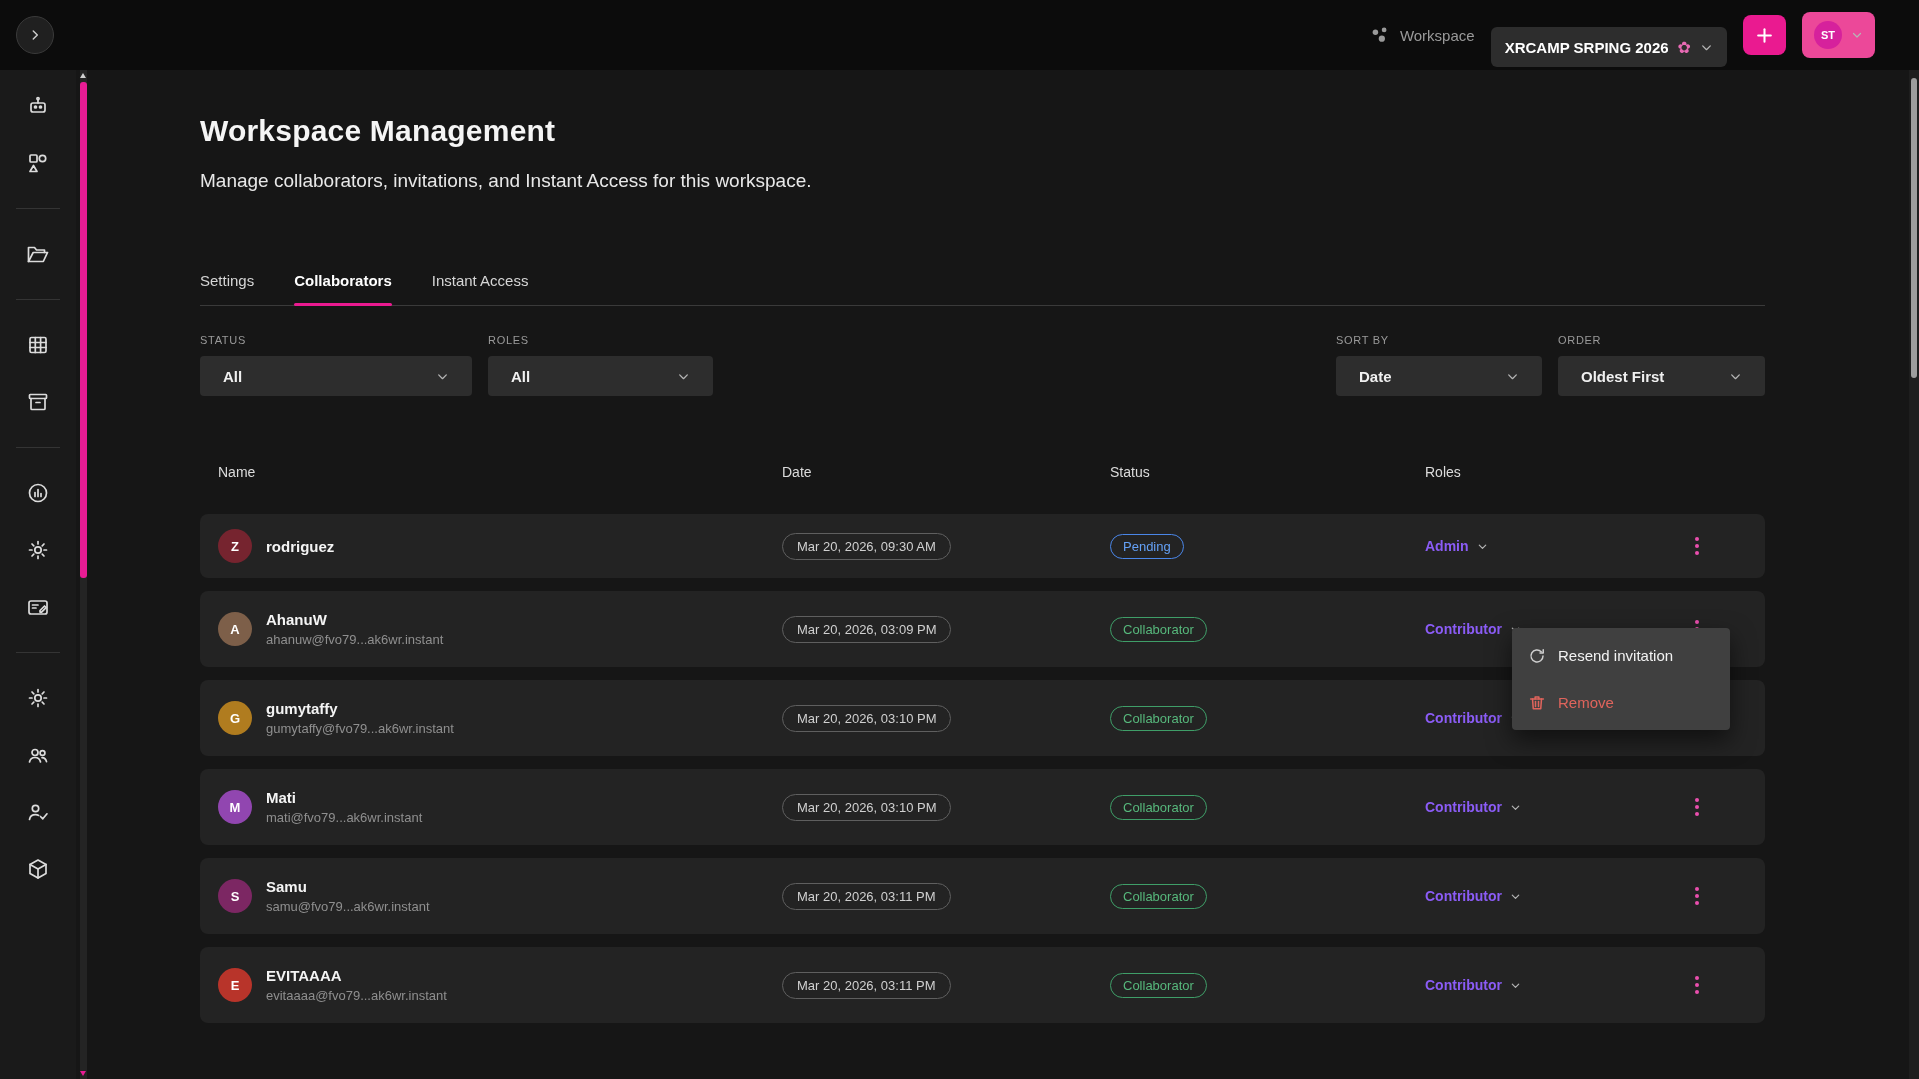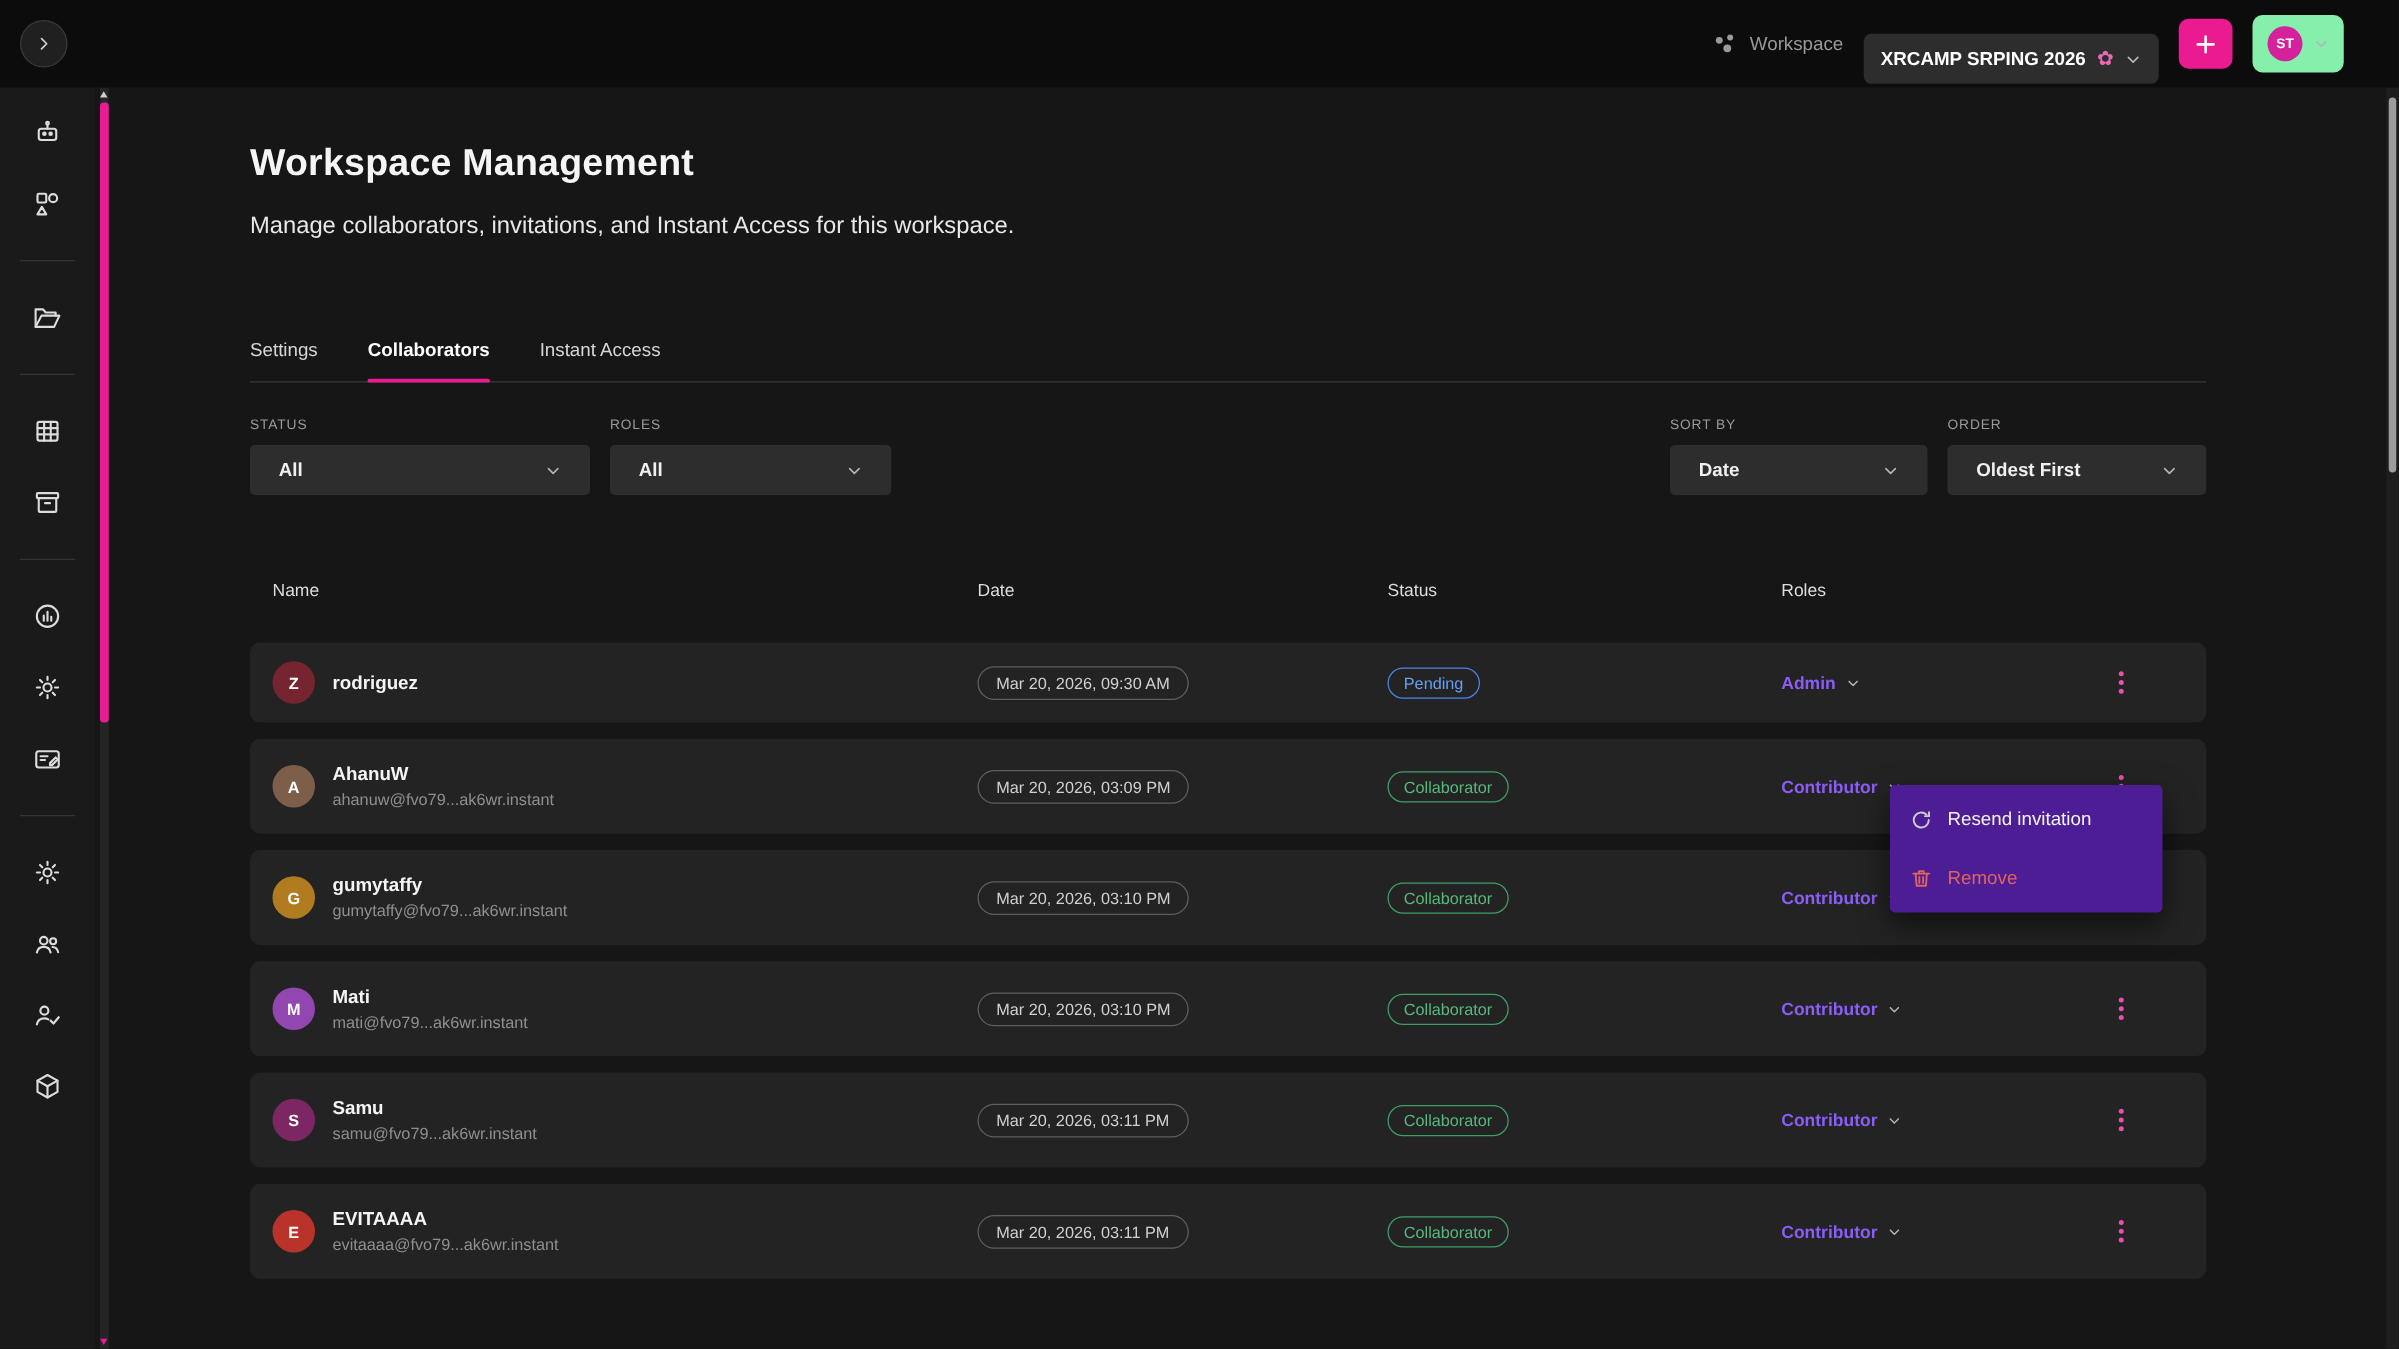--- a/index.html
+++ b/index.html
@@ -29,21 +29,21 @@
     display: flex; align-items: center; gap: 9px; background: #2d2d2d; border: none;
     border-radius: 6px; height: 40px; padding: 0 14px; color: #fff; font-weight: bold;
     font-size: 15px; cursor: pointer; margin-top: 24px;
   }
   .flower { color: #e86ab4; font-size: 16px; font-weight: normal; }
   .add-btn {
     width: 43px; height: 40px; border-radius: 8px; background: #ea1a90; border: none;
     display: flex; align-items: center; justify-content: center; cursor: pointer;
   }
   .account-pill {
-    display: flex; align-items: center; gap: 9px; background: #86efac; border: none;
+    display: flex; align-items: center; gap: 9px; background: #ec4899; border: none;
     border-radius: 8px; height: 46px; padding: 0 12px; cursor: pointer;
   }
   .avatar-badge {
     width: 28px; height: 28px; border-radius: 50%; background: #d6219c; color: #fff;
     font-size: 11px; font-weight: bold; display: flex; align-items: center; justify-content: center;
   }
 
   
   .sidebar {
     position: absolute; top: 70px; left: 0; width: 76px; bottom: 0; background: #1a1a1a;
@@ -129,21 +129,21 @@
   }
   .badge { display: inline-block; border-radius: 13px; padding: 4px 12px; font-size: 13px; justify-self: start; }
   .badge.pending { color: #64a0f5; border: 1px solid #4a86e8; }
   .badge.collaborator { color: #57b87c; border: 1px solid #3f9e68; }
   .role-cell { display: flex; align-items: center; gap: 8px; font-size: 14px; font-weight: bold; color: #8b5cf6; cursor: pointer; }
   .kebab { display: flex; flex-direction: column; gap: 3px; align-items: center; cursor: pointer; width: 24px; padding: 4px 0; background: none; border: none; }
   .kebab i { width: 4px; height: 4px; border-radius: 50%; background: #ea4fae; }
 
   
   .context-menu {
-    position: absolute; left: 1512px; top: 628px; width: 218px; background: #4c1d95;
+    position: absolute; left: 1512px; top: 628px; width: 218px; background: #404040;
     border-radius: 4px; box-shadow: 0 10px 24px rgba(0,0,0,.55); padding: 4px 0; z-index: 40;
   }
   .menu-item { display: flex; align-items: center; gap: 12px; height: 47px; padding: 0 16px; font-size: 15px; color: #f2f2f2; cursor: pointer; }
   .menu-item.danger { color: #e0645c; }
   .menu-item svg { stroke-linecap: round; stroke-linejoin: round; }
 </style>
 </head>
 <body>
 
 <div class="topbar">

